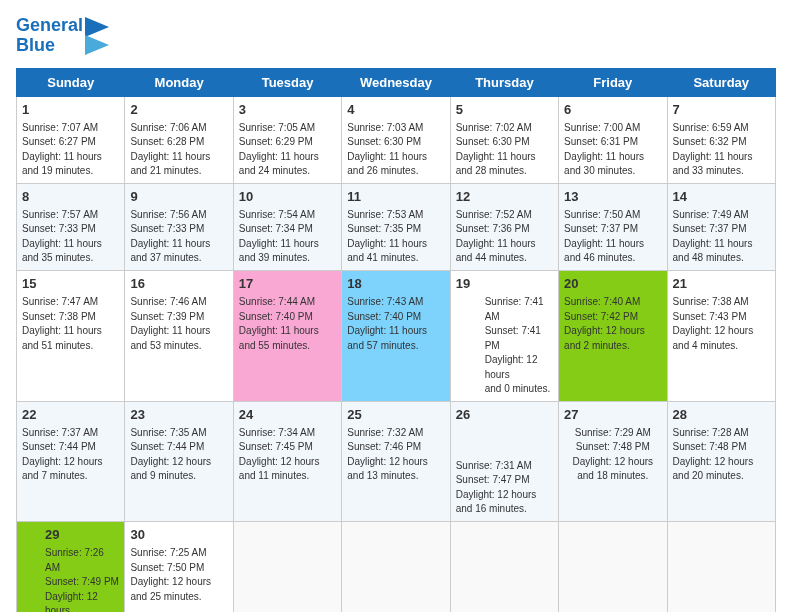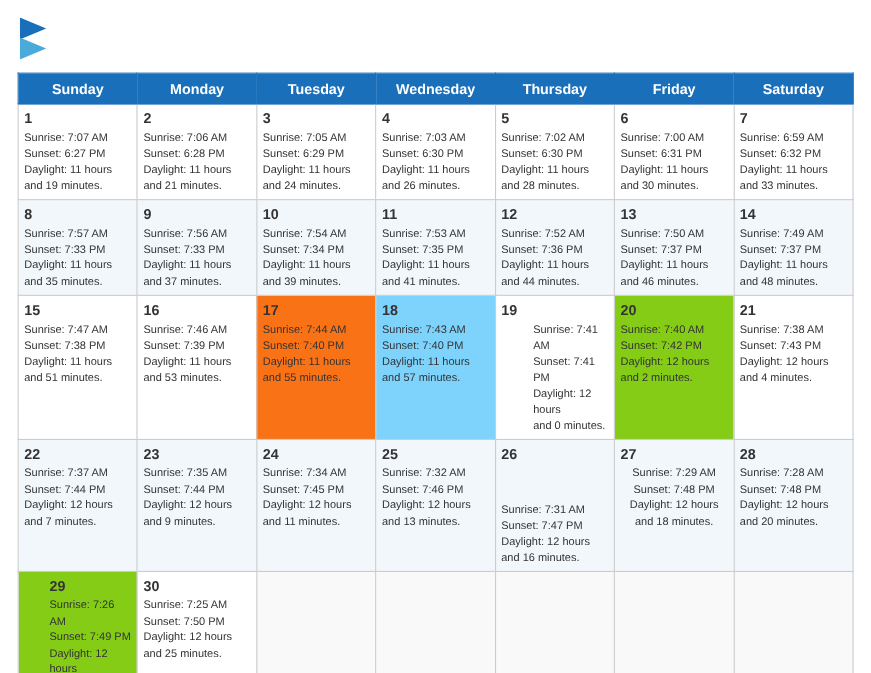--- a/index.html
+++ b/index.html
@@ -83,20 +83,28 @@
     }
     .empty-cell {
       background: #f9f9f9 !important;
     }
   </style>
 </head>
 <body>
 
 <div class="header">
   <div class="logo">
+    <div>
+      <div class="logo-text">
+        <span>General</span>
+      </div>
+      <div class="logo-text">
+        <span style="color:#1a6fba;">Blue</span>
+      </div>
+    </div>
 
     <svg width="32" height="38" viewBox="0 0 32 38" style="margin-left:2px;">
       <polygon points="0,0 24,10 0,20" fill="#1a6fba"></polygon>
       <polygon points="0,18 24,28 0,38" fill="#4aabdb"></polygon>
     </svg>
   </div>
   <div class="title-block">
     <div class="month-title"></div>
     <div class="location"></div>
   </div>
@@ -225,21 +233,21 @@
 Daylight: 11 hours
 and 51 minutes.</div>
         </td>
         <td style="background: rgb(255, 255, 255);">
           <span class="day-num">16</span>
           <div class="day-info" style="white-space: pre-line;">Sunrise: 7:46 AM
 Sunset: 7:39 PM
 Daylight: 11 hours
 and 53 minutes.</div>
         </td>
-        <td style="background: #f97316;">
+        <td style="background: #f9a8d4;">
           <span class="day-num">17</span>
           <div class="day-info" style="white-space: pre-line;">Sunrise: 7:44 AM
 Sunset: 7:40 PM
 Daylight: 11 hours
 and 55 minutes.</div>
         </td>
         <td style="background: #7dd3fc;">
           <span class="day-num">18</span>
           <div class="day-info" style="white-space: pre-line;">Sunrise: 7:43 AM
 Sunset: 7:40 PM

